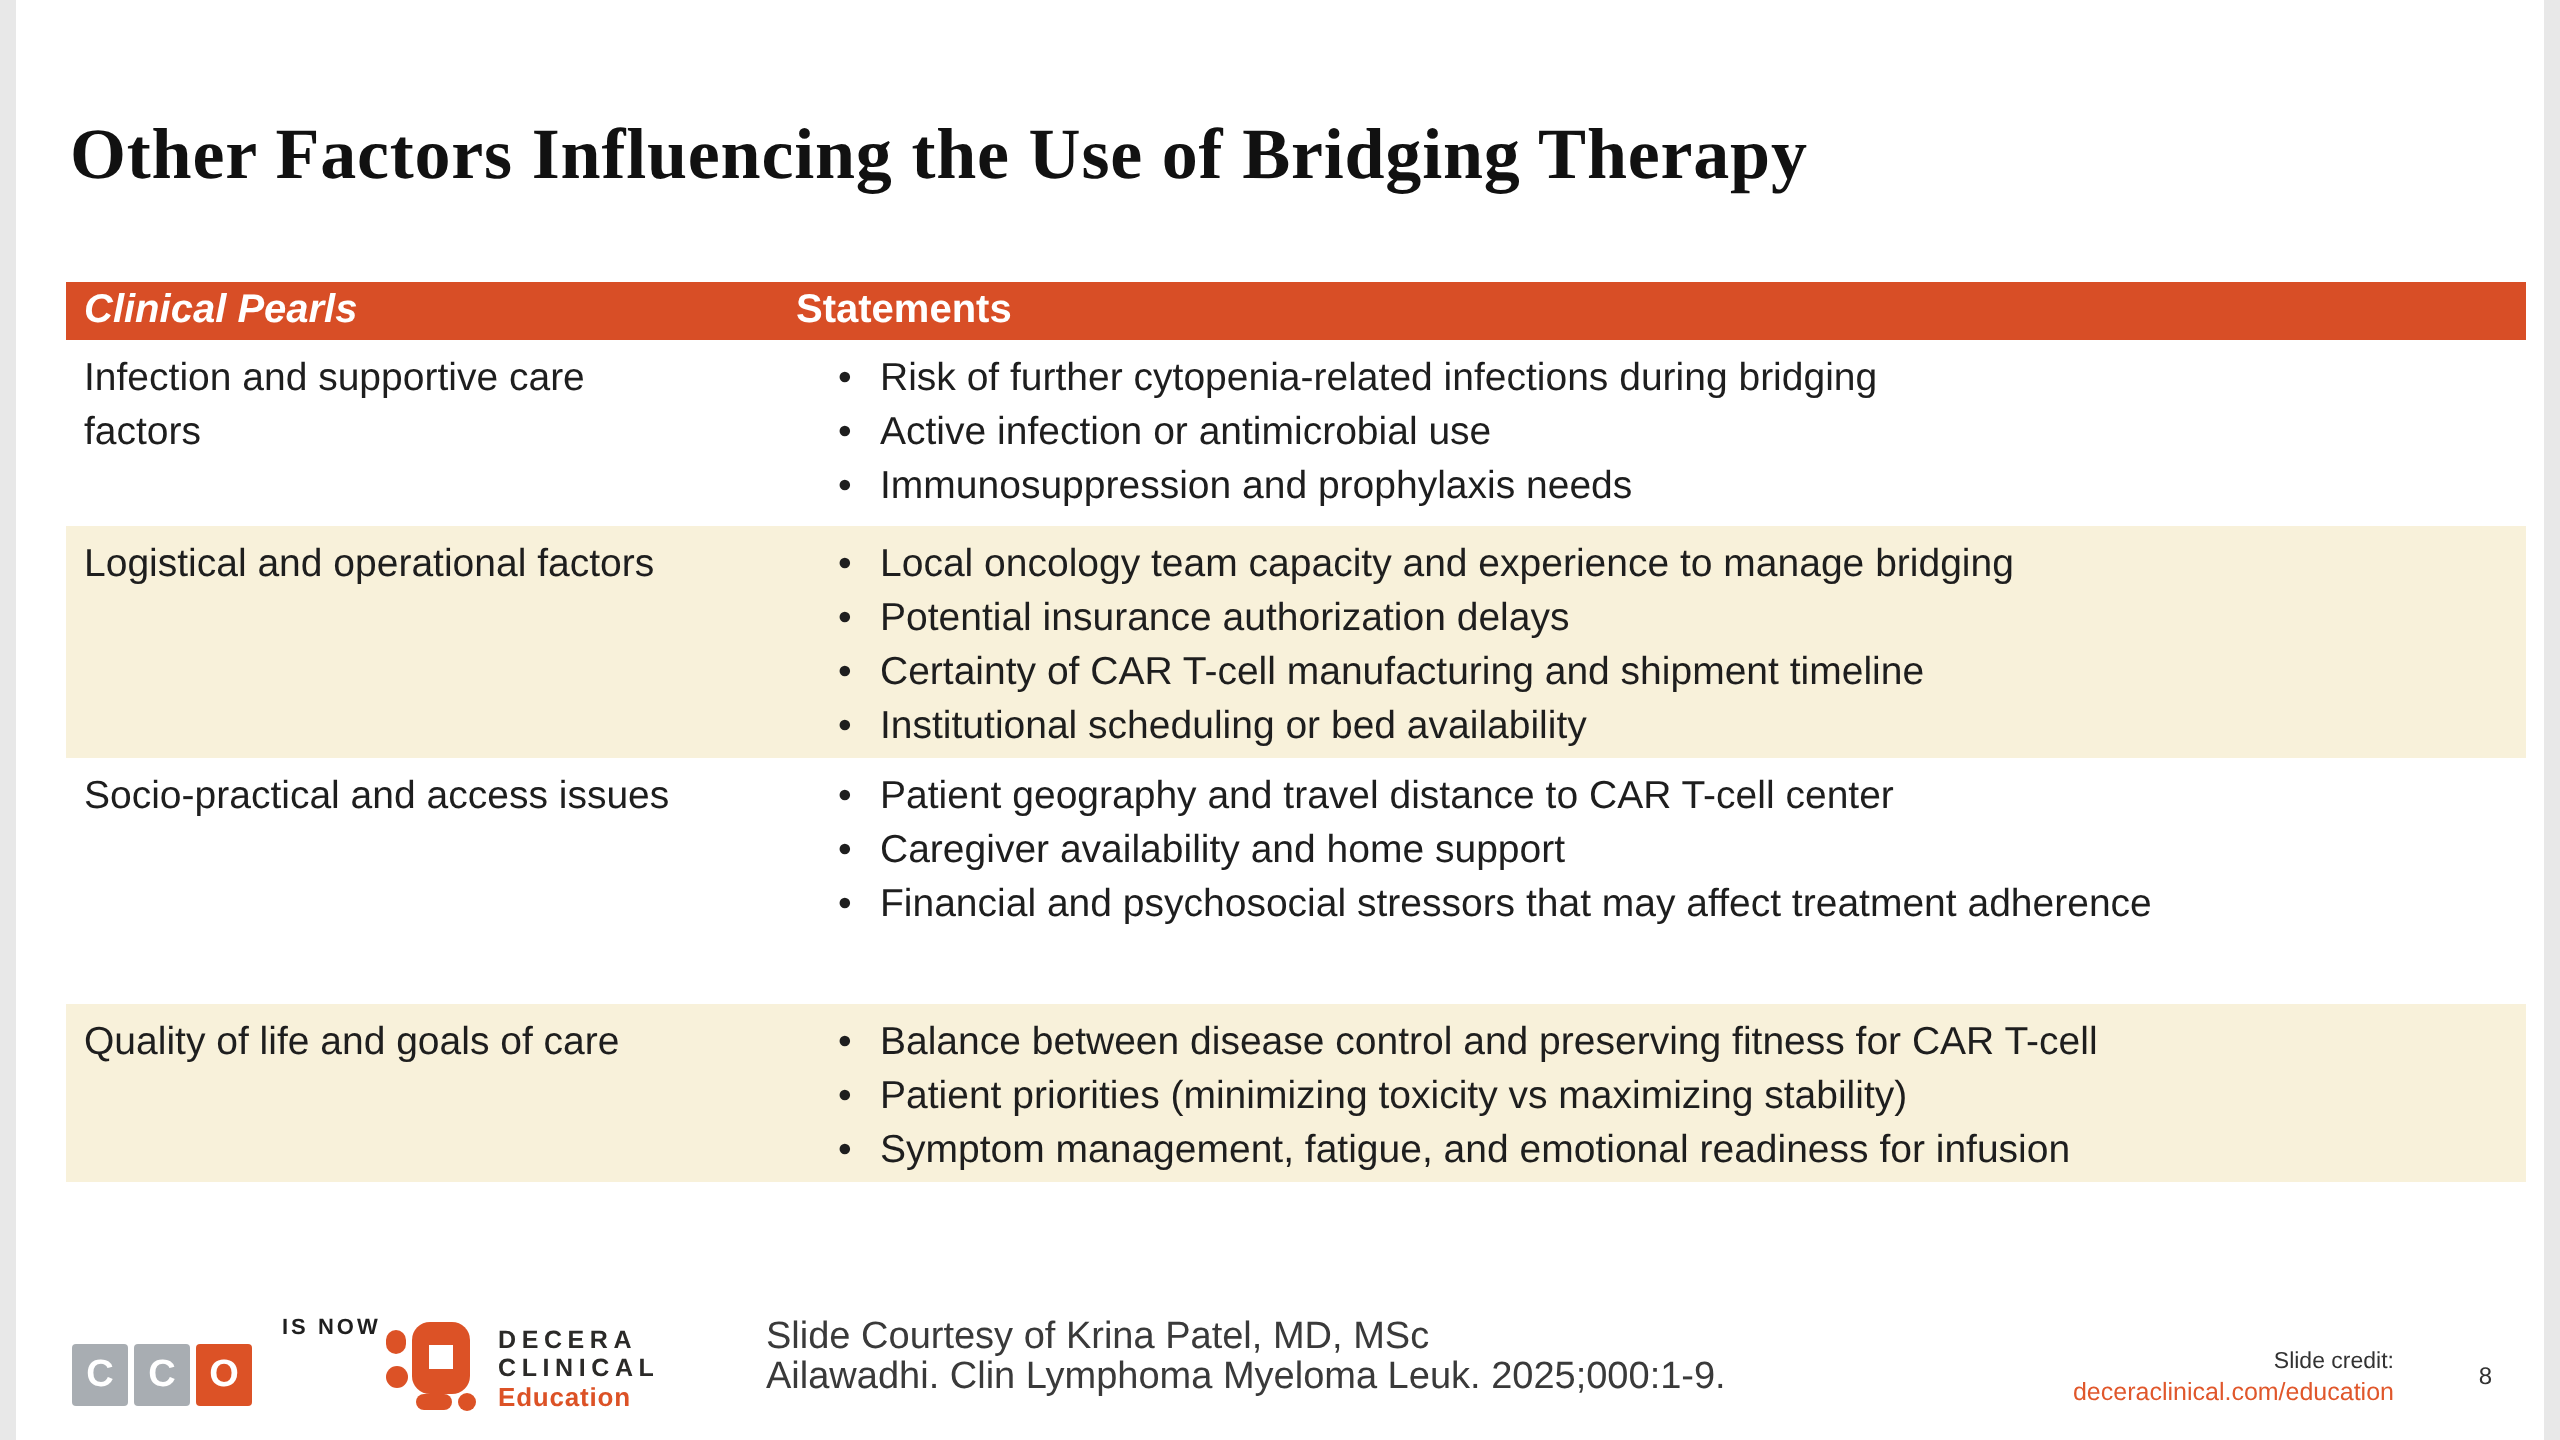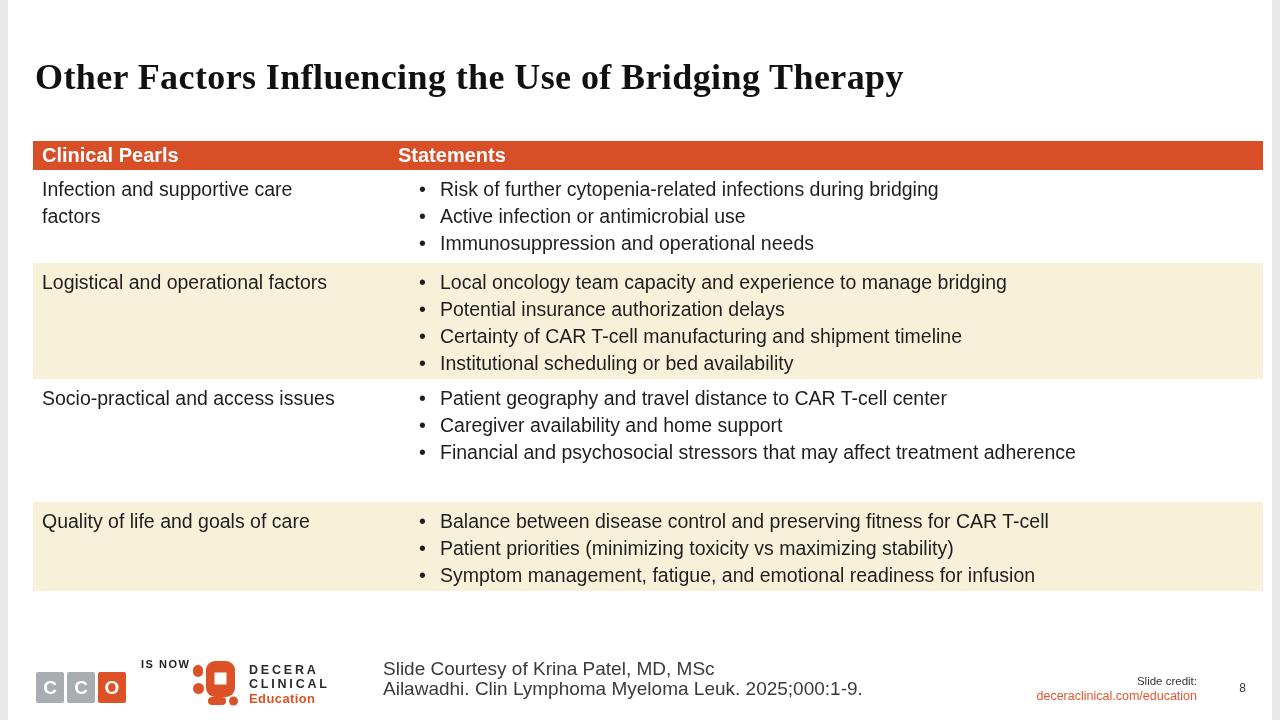--- a/index.html
+++ b/index.html
@@ -40,21 +40,21 @@
   }
   .thead {
     display: flex;
     align-items: center;
     height: 29px;
     background: var(--accent, #d84e26);
     color: #ffffff;
     font-weight: bold;
     font-size: 20px;
   }
-  .th-left  { width: 365px; padding-left: 9px; }
+  .th-left  { width: 365px; padding-left: 9px; font-style: italic; }
   .th-right { flex: 1; text-align: left; }
 
   .trow { display: flex; font-size: 19.5px; line-height: 27px; }
   .trow.cream { background: var(--row-cream, #f8f1da); }
   .r1 { min-height: 93px; }
   .r2 { min-height: 116px; }
   .r3 { min-height: 123px; }
   .r4 { min-height: 89px; }
 
   .cell-pearl { width: 365px; padding: 6px 0 0 9px; }
@@ -128,21 +128,21 @@
         <div class="stmt">
             <span class="bullet">•</span>
             <span class="stmt-text">Risk of further cytopenia-related infections during bridging</span>
           </div>
         <div class="stmt">
             <span class="bullet">•</span>
             <span class="stmt-text">Active infection or antimicrobial use</span>
           </div>
         <div class="stmt">
             <span class="bullet">•</span>
-            <span class="stmt-text">Immunosuppression and operational needs</span>
+            <span class="stmt-text">Immunosuppression and prophylaxis needs</span>
           </div>
       </div>
     </div>
 
     <div class="trow cream r2">
       <div class="cell-pearl">
         <span class="pearl-text">Logistical and operational factors</span>
       </div>
       <div class="cell-st">
         <div class="stmt">

